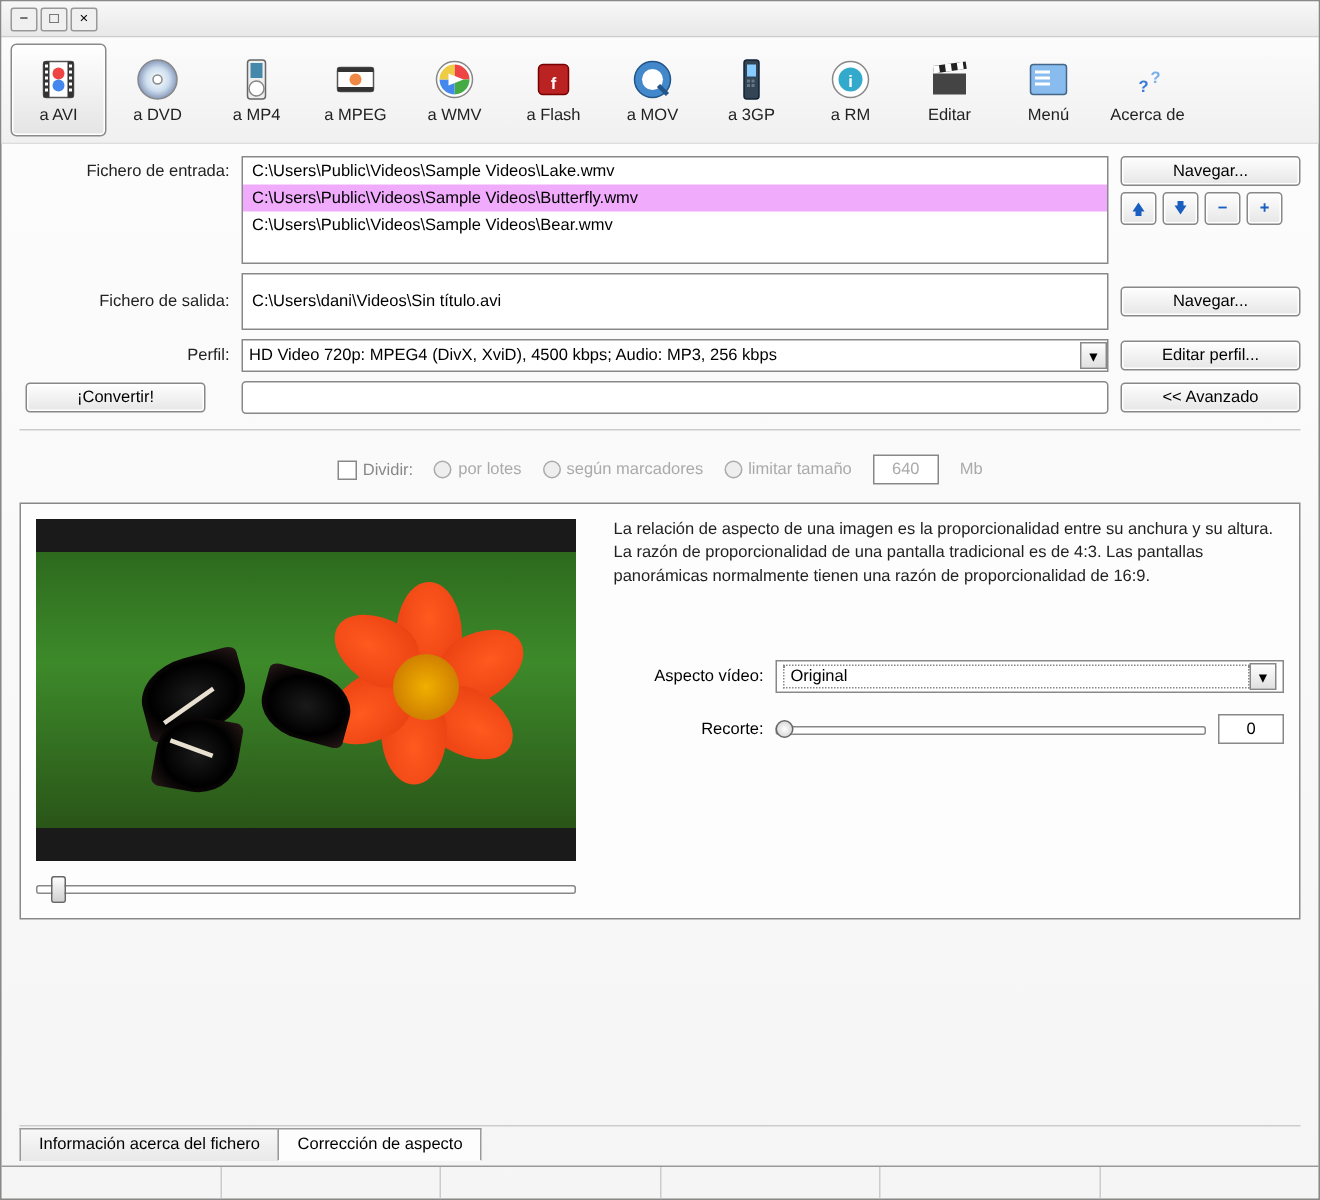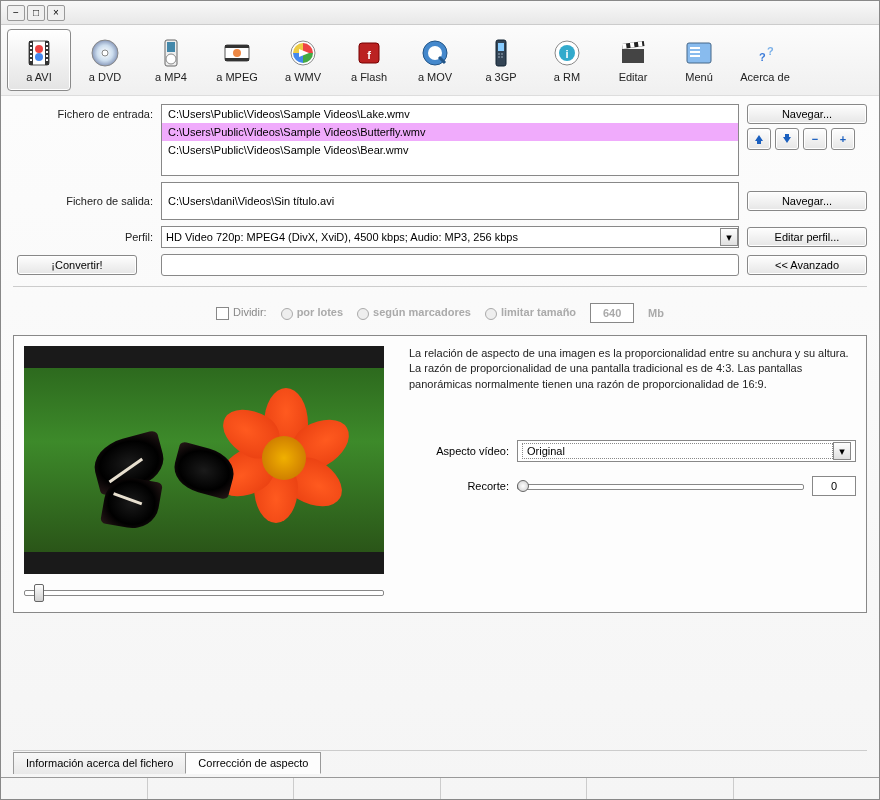--- a/index.html
+++ b/index.html
@@ -25,21 +25,21 @@
 .side-btns { display: flex; flex-direction: column; gap: 4px; width: 120px; }
 .side-btns-h { display: flex; gap: 4px; }
 .text-input { flex: 1; border: 1px solid #888; background: #fff; padding: 18px 6px; height: 22px; }
 .select { flex: 1; border: 1px solid #888; background: #fff; padding: 2px 4px; height: 22px; display: flex; align-items: center; justify-content: space-between; }
 .select .arrow { border: 1px solid #888; background: linear-gradient(to bottom,#fefefe,#e0e0e0); width: 18px; height: 18px; display: flex; align-items: center; justify-content: center; margin: -2px -4px -2px 0; }
 .progress-bar { flex: 1; height: 22px; border: 1px solid #888; background: #fff; border-radius: 3px; }
 .divider-line { border-top: 1px solid #ccc; margin: 4px 0; }
 .split-row { display: flex; align-items: center; gap: 14px; justify-content: center; padding: 6px 0; color: #888; }
 .checkbox { width: 13px; height: 13px; border: 1px solid #888; background: #fff; display: inline-block; margin-right: 4px; vertical-align: middle; }
 .radio { width: 12px; height: 12px; border: 1px solid #aaa; border-radius: 50%; background: #eee; display: inline-block; margin-right: 4px; vertical-align: middle; }
-.disabled { color: #aaa; font-weight: bold; }
+.disabled { color: #aaa; }
 .small-input { width: 44px; border: 1px solid #888; background: #fff; padding: 2px 4px; height: 20px; text-align: center; }
 .preview-panel { border: 1px solid #888; background: #fdfdfd; flex: 1; display: flex; padding: 10px; gap: 25px; }
 .preview-left { width: 360px; display: flex; flex-direction: column; }
 .preview-img { width: 360px; height: 228px; background: #2a2a2a; position: relative; overflow: hidden; }
 .letterbox { position: absolute; left: 0; right: 0; height: 22px; background: #1a1a1a; }
 .letterbox.top { top: 0; } .letterbox.bot { bottom: 0; }
 .flower-scene { position: absolute; left: 0; right: 0; top: 22px; bottom: 22px; background: linear-gradient(to bottom,#2d6a1e 0%,#3d8a2a 40%,#2a5518 100%); }
 .flower { position: absolute; right: 40px; top: 30px; width: 120px; height: 120px; }
 .petal { position: absolute; width: 44px; height: 60px; background: radial-gradient(ellipse at 50% 40%,#ff5a1f,#e63c0f); border-radius: 50% 50% 50% 50% / 60% 60% 40% 40%; }
 .flower-center { position: absolute; left: 38px; top: 38px; width: 44px; height: 44px; background: radial-gradient(circle,#f0b000 0%,#d08000 70%,#8a5000 100%); border-radius: 50%; }

